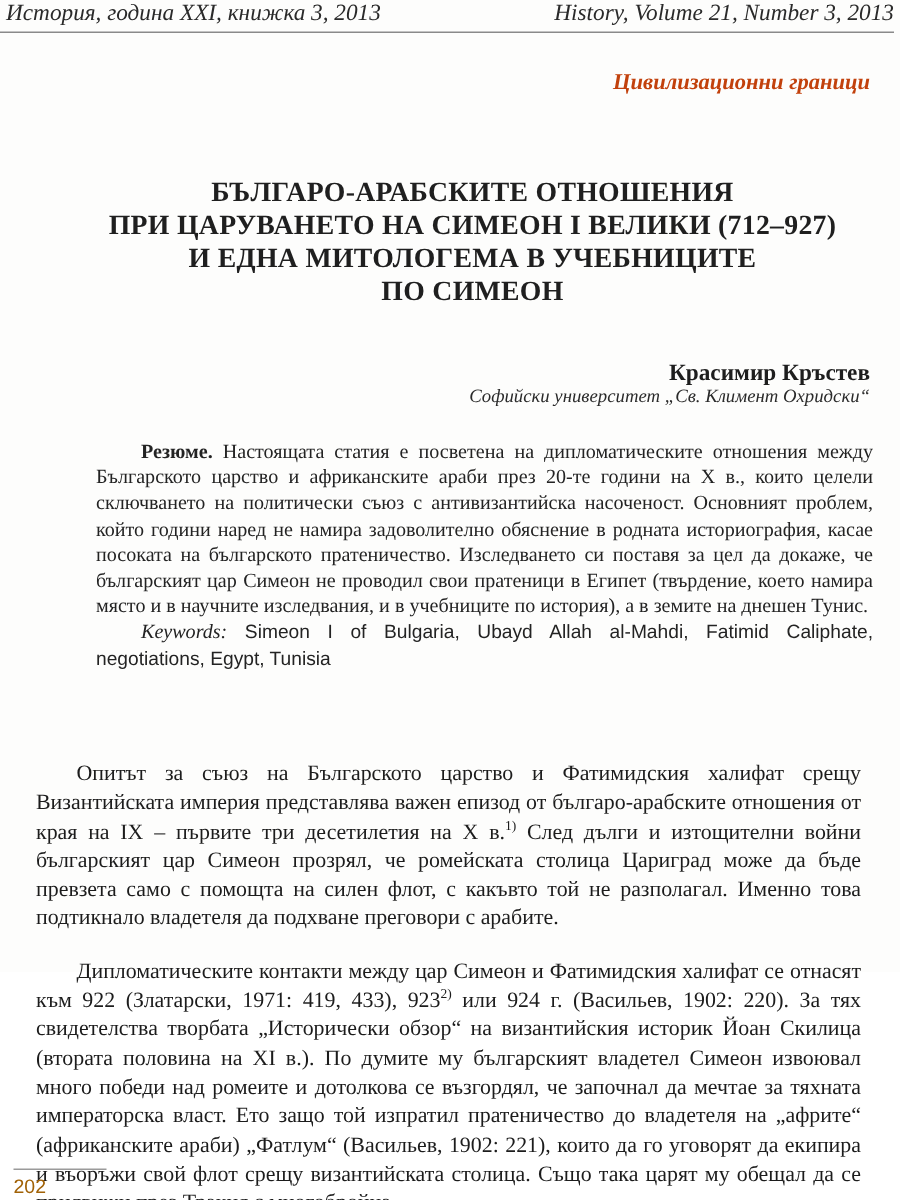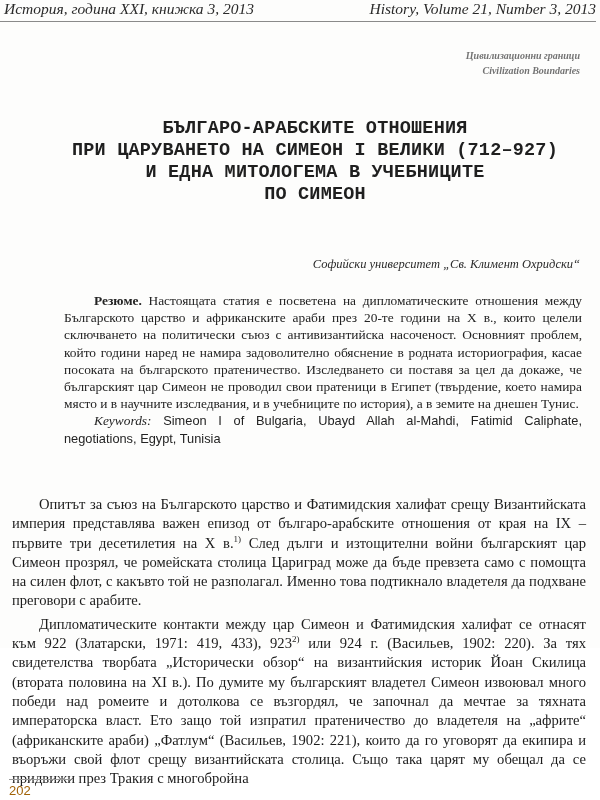--- a/index.html
+++ b/index.html
@@ -39,35 +39,34 @@
       height: 0;
       border-top: 1.5px solid #8a8a8a;
     }
     
     .section-label {
       position: absolute;
       right: 20px; top: 48px;
       text-align: right;
       font-style: italic;
       font-weight: bold;
-      font-size: 10px;
+      font-size: 15px;
       line-height: 15px;
-      color: #737373;
+      color: #c2410c;
     }
     
     .title {
       position: absolute;
       left: 40px; right: 10px; top: 118px;
       text-align: center;
       font-weight: bold;
       font-size: 18.5px;
       line-height: 22px;
       letter-spacing: 0.2px;
       color: #1f1f1f;
-      font-family: Liberation Mono, monospace;
     }
     .title div { white-space: nowrap; }
     
     .author {
       position: absolute;
       right: 20px; top: 240px;
       text-align: right;
       font-weight: bold;
       font-size: 15.5px;
       line-height: 18px;
@@ -100,21 +99,21 @@
     .abstract .kw-text { font-family: "Liberation Sans", "DejaVu Sans", sans-serif; font-size: 12.8px; }
     
     .body-text {
       position: absolute;
       left: 8px; right: 10px; top: 491px;
       font-size: 14.6px;
       line-height: 19.3px;
       text-align: justify;
       color: #1c1c1c;
     }
-    .body-text p { margin: 4px; text-indent: 27px; }
+    .body-text p { margin: 16px; text-indent: 27px; }
     .body-text sup { font-size: 9px; line-height: 0; }
     
     .foot-rule {
       position: absolute;
       left: 9px; top: 779px;
       width: 62px; height: 0;
       border-top: 1px solid #9a9a9a;
     }
     .page-number {
       position: absolute;
@@ -131,30 +130,30 @@
 <div class="page">
 
   <div class="running-header">
     <span class="left">История, година XXI, книжка 3, 2013</span>
     <span class="right">History, Volume 21, Number 3, 2013</span>
   </div>
   <div class="header-rule"></div>
 
   <div class="section-label">
     <div>Цивилизационни граници</div>
-    <div>Civilization Boundaries</div>
   </div>
 
   <div class="title">
     <div>БЪЛГАРО-АРАБСКИТЕ ОТНОШЕНИЯ</div>
     <div>ПРИ ЦАРУВАНЕТО НА СИМЕОН І ВЕЛИКИ (712–927)</div>
     <div>И ЕДНА МИТОЛОГЕМА В УЧЕБНИЦИТЕ</div>
     <div>ПО СИМЕОН</div>
   </div>
 
+  <div class="author">Красимир Кръстев</div>
   <div class="affiliation">Софийски университет „Св. Климент Охридски“</div>
 
   <div class="abstract">
     <p class="indent"><span class="lead">Резюме.</span><span> Настоящата статия е посветена на дипломатическите отношения между Българското царство и африканските араби през 20-те години на Х в., които целели сключването на политически съюз с антивизантийска насоченост. Основният проблем, който години наред не намира задоволително обяснение в родната историография, касае посоката на българското пратеничество. Изследването си поставя за цел да докаже, че българският цар Симеон не проводил свои пратеници в Египет (твърдение, което  намира място и в научните изследвания, и в учебниците по история), а в земите на днешен Тунис.</span></p>
     <p class="indent"><span class="kw-label">Keywords:</span><span class="kw-text"> Simeon I of Bulgaria, Ubayd Allah al-Mahdi, Fatimid Caliphate, negotiations, Egypt, Tunisia</span></p>
   </div>
 
   <div class="body-text">
     <p><span>Опитът за съюз на Българското царство и Фатимидския халифат срещу Византийската империя представлява важен епизод от българо-арабските отношения от края на IX – първите три десетилетия на Х в.</span><sup>1)</sup><span> След дълги и изтощителни войни българският цар Симеон прозрял, че ромейската столица Цариград може да бъде превзета само с помощта на силен флот, с какъвто той не разполагал. Именно това подтикнало владетеля да подхване преговори с арабите.</span></p>
     <p><span>Дипломатическите контакти между цар Симеон и Фатимидския халифат се отнасят към 922 (Златарски, 1971: 419, 433), 923</span><sup>2)</sup><span> или 924 г. (Васильев, 1902: 220). За тях свидетелства творбата „Исторически обзор“ на византийския историк Йоан Скилица (втората половина на XI в.). По думите му българският владетел Симеон извоювал много победи над ромеите и дотолкова се възгордял, че започнал да мечтае за тяхната императорска власт. Ето защо той изпратил пратеничество до владетеля на „африте“ (африканските араби) „Фатлум“ (Васильев, 1902: 221), които да го уговорят да екипира и въоръжи свой флот срещу византийската столица. Също така царят му обещал да се придвижи през Тракия с многобройна</span></p>

